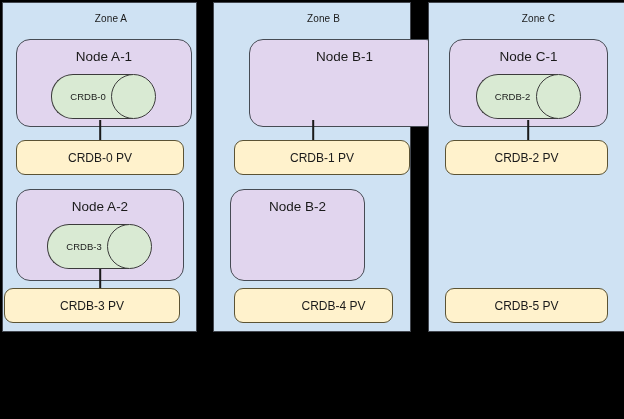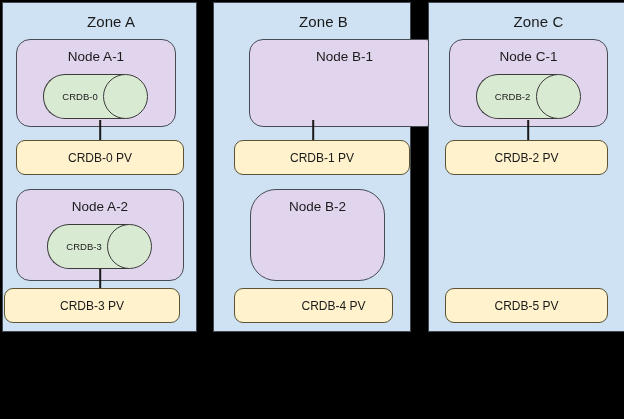--- a/index.html
+++ b/index.html
@@ -36,21 +36,21 @@
   .zone-a { left: 2px;   width: 195px; }
   .zone-b { left: 213px; width: 198px; }
   .zone-c { left: 428px; width: 198px; }
 
   .zone-title {
     position: absolute;
     left: 0;
     right: 0;
     top: 10px;
     text-align: center;
-    font-size: 15px;
+    font-size: 10px;
     color: #1a1a1a;
     letter-spacing: .1px;
     margin-left: 23px;
   }
 
   
   .node {
     position: absolute;
     background: #e1d5ee;
     border: 1.3px solid #464b54;
@@ -156,21 +156,21 @@
   .pv-slot2 { top: 285px; height: 35px; }
 </style>
 </head>
 <body>
 
 <div id="canvas">
 
   <div class="zone zone-a">
     <div class="zone-title">Zone A</div>
 
-    <div class="node node-slot1" style="left:13px; width:160px;">
+    <div class="node node-slot1" style="left:13px; width:176px;">
       <div class="node-title">Node A-1</div>
       <div class="cyl">
         <div class="body"></div>
         <div class="body2"></div>
         <div class="cap"></div>
         <div class="cyl-label">CRDB-0</div>
       </div>
     </div>
     <div class="connector" style="left:97px; top:117px; height:21px;"></div>
     <div class="pv pv-slot1" style="left:13px; width:168px;">CRDB-0 PV</div>
@@ -190,21 +190,21 @@
 
   <div class="zone zone-b">
     <div class="zone-title">Zone B</div>
 
     <div class="node node-slot1" style="left:35px; width:191px;">
       <div class="node-title">Node B-1</div>
     </div>
     <div class="connector" style="left:99px; top:117px; height:21px;"></div>
     <div class="pv pv-slot1" style="left:20px; width:176px;">CRDB-1 PV</div>
 
-    <div class="node node-slot2" style="left:36px; width:135px;border-radius:26px;">
+    <div class="node node-slot2" style="left:16px; width:135px;">
       <div class="node-title">Node B-2</div>
     </div>
     <div class="pv pv-slot2" style="left:20px; width:159px;padding-left:40px;">CRDB-4 PV</div>
   </div>
 
   <div class="zone zone-c">
     <div class="zone-title">Zone C</div>
 
     <div class="node node-slot1" style="left:20px; width:159px;">
       <div class="node-title">Node C-1</div>

